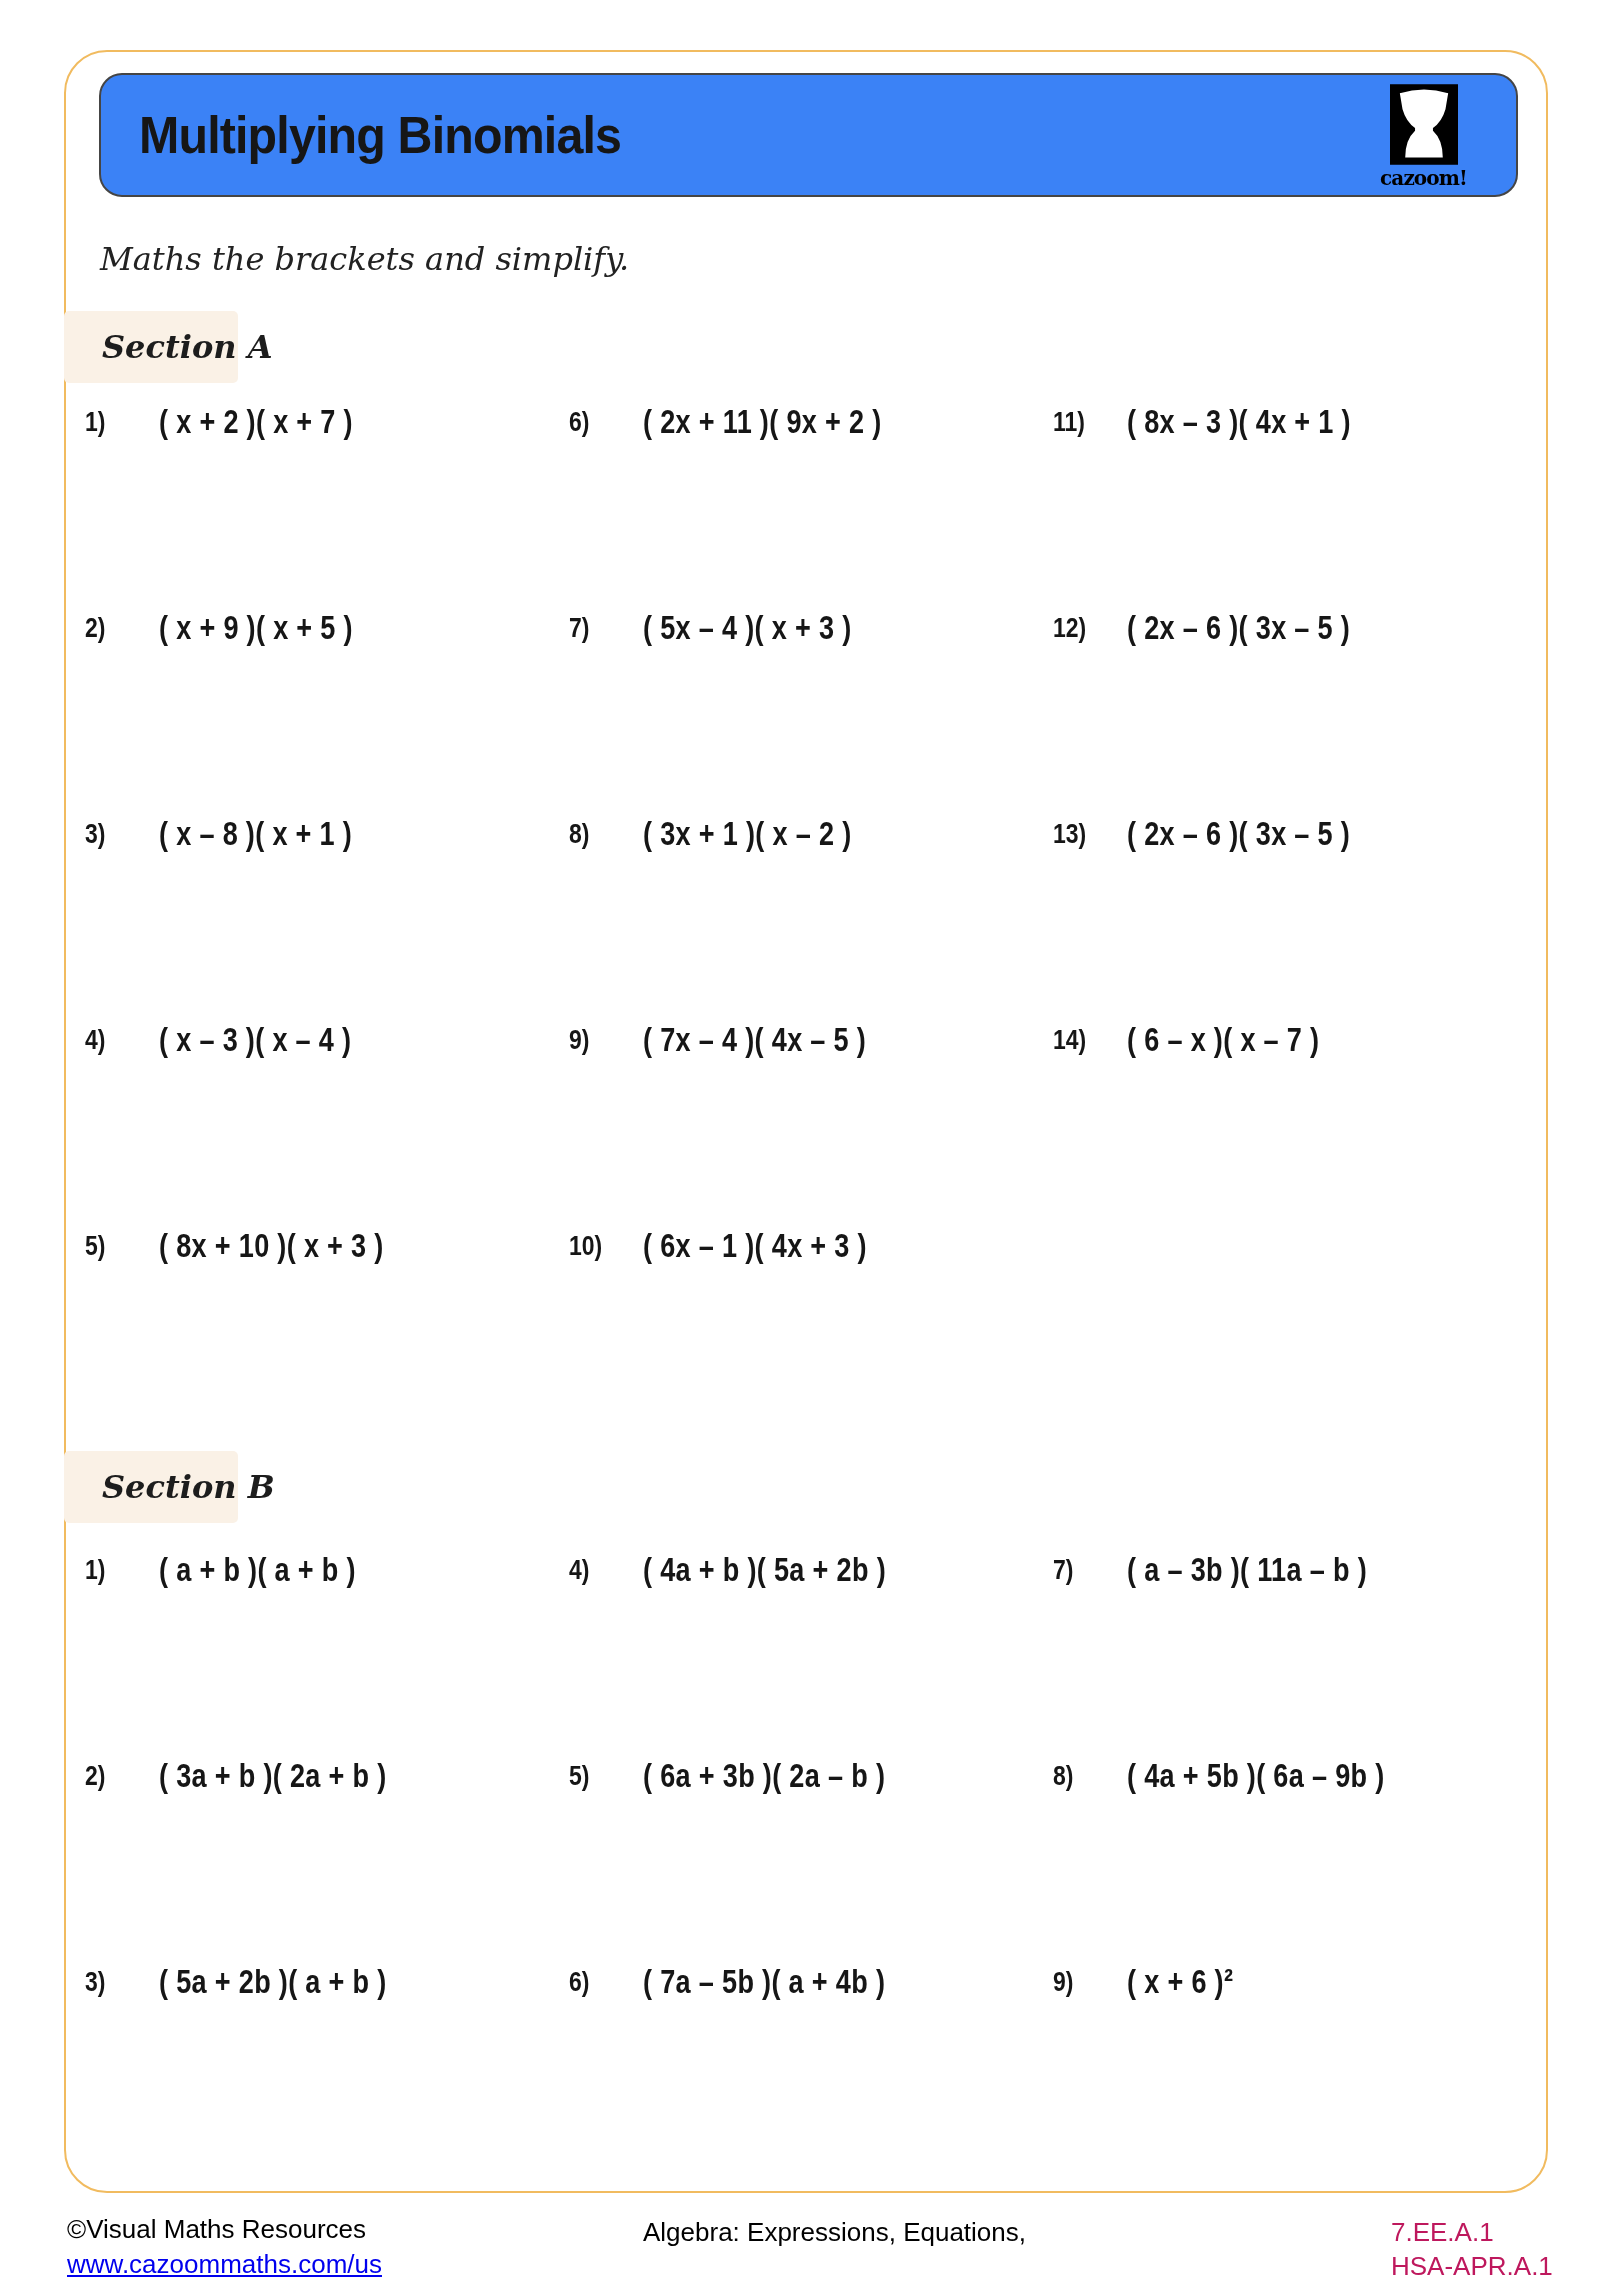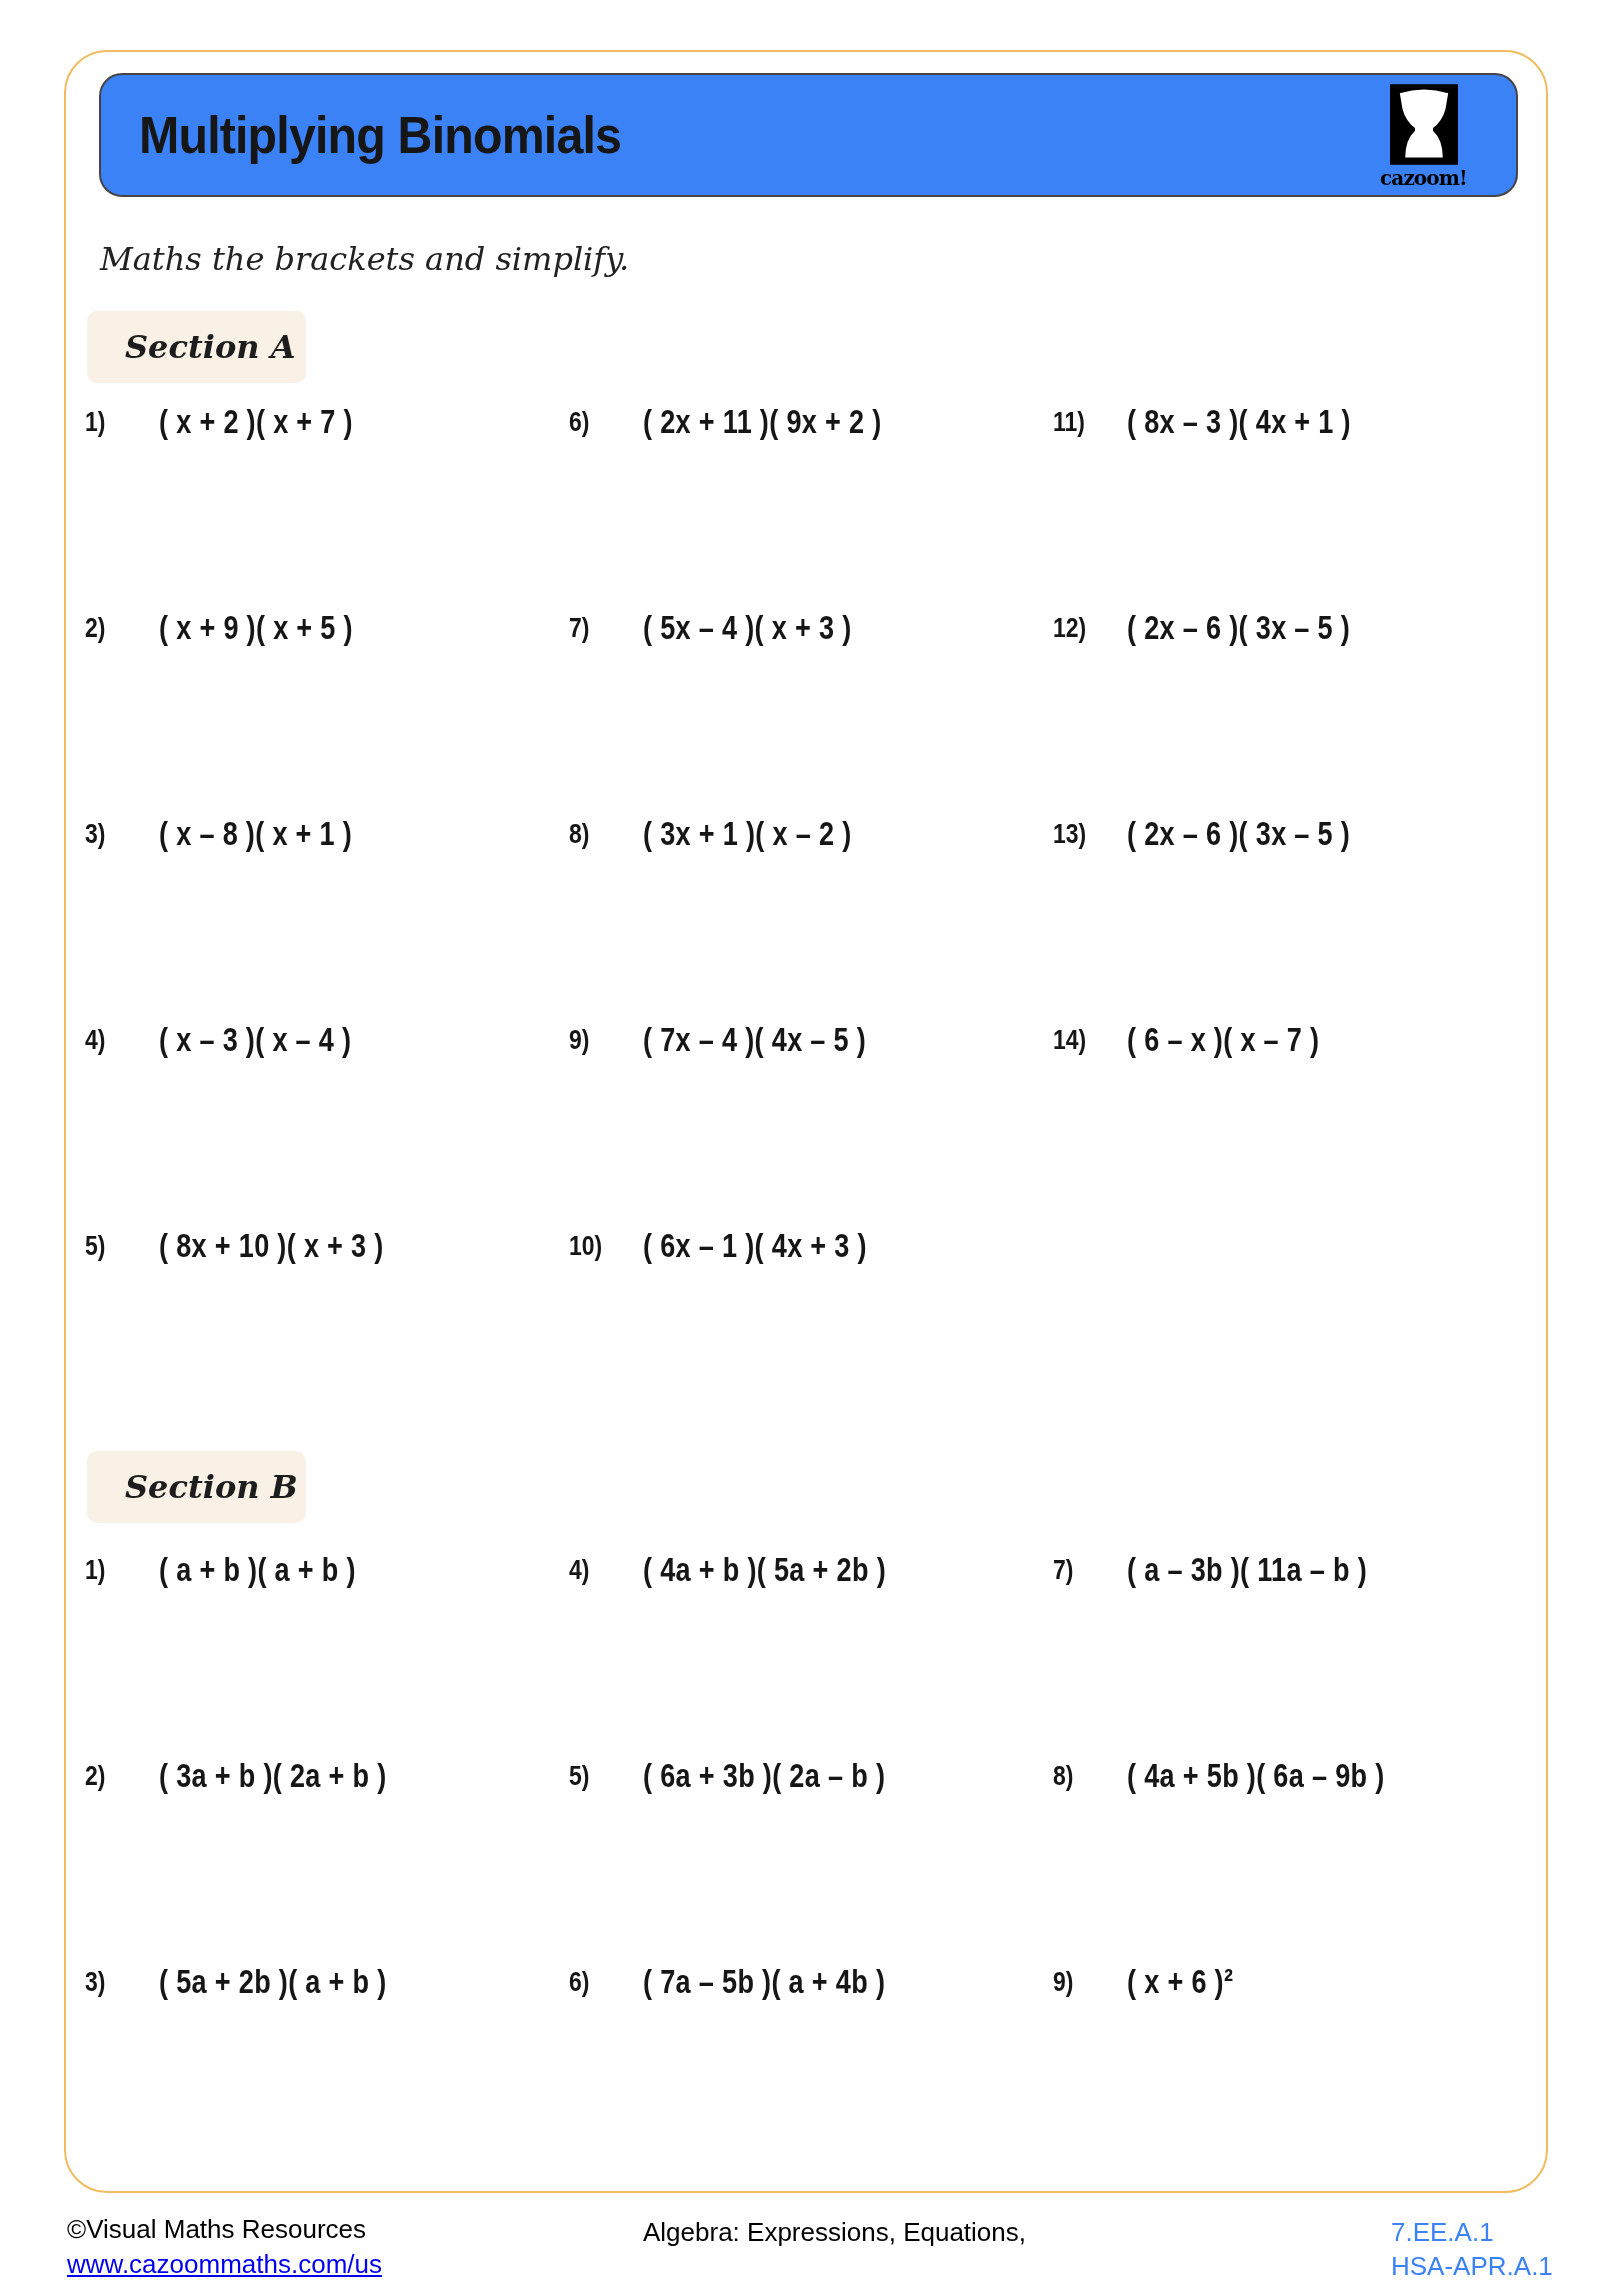--- a/index.html
+++ b/index.html
@@ -50,23 +50,23 @@
   }
   
   #instruction{
     position:absolute;left:100px;top:240px;
     font-family:"DejaVu Serif","Liberation Serif",serif;
     font-style:italic;
     font-size:32px;color:#222;
   }
   
   .section-pill{
-    position:absolute;left:64px;width:219px;height:72px;
-    background:#faf1e6;border-radius:10px;
-    display:flex;align-items:center;margin-left:23px;
+    position:absolute;left:64px;width:174px;height:72px;
+    background:#faf1e6;border-radius:5px;
+    display:flex;align-items:center;
   }
   .section-pill .section-label{
     margin-left:38px;
     font-family:"DejaVu Serif","Liberation Serif",serif;
     font-style:italic;font-weight:bold;
     font-size:32px;color:#1d1d1d;
     white-space:nowrap;
   }
   #pillA{top:311px;}
   #pillB{top:1451px;}
@@ -106,21 +106,21 @@
   #footer-left a{
     color:#0000ee;text-decoration:underline;
   }
   #footer-center{
     position:absolute;left:643px;top:2215px;width:523px;
     text-align:left;
     font-size:26px;line-height:34px;color:#000;
   }
   #footer-right{
     position:absolute;left:1391px;top:2215px;
-    font-size:26px;line-height:34px;color:#3b82f6;
+    font-size:26px;line-height:34px;color:#be185d;
     white-space:nowrap;
   }
 </style>
 </head>
 <body>
 
 <div id="page">
   <div id="frame"></div>
 
   <div id="headerbox">

